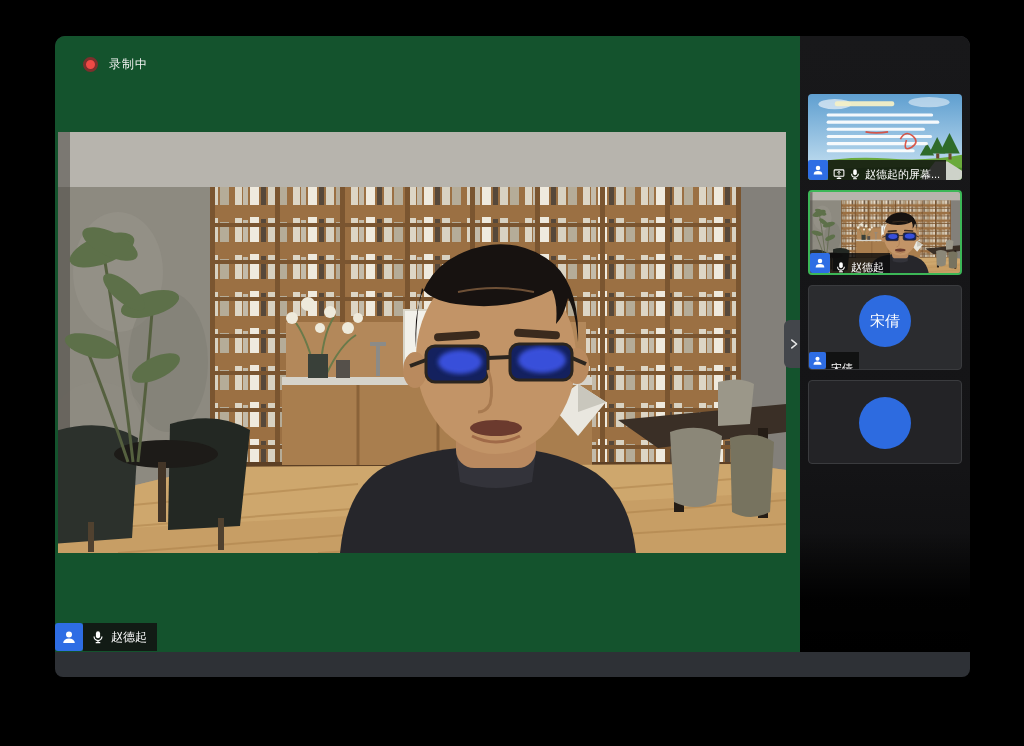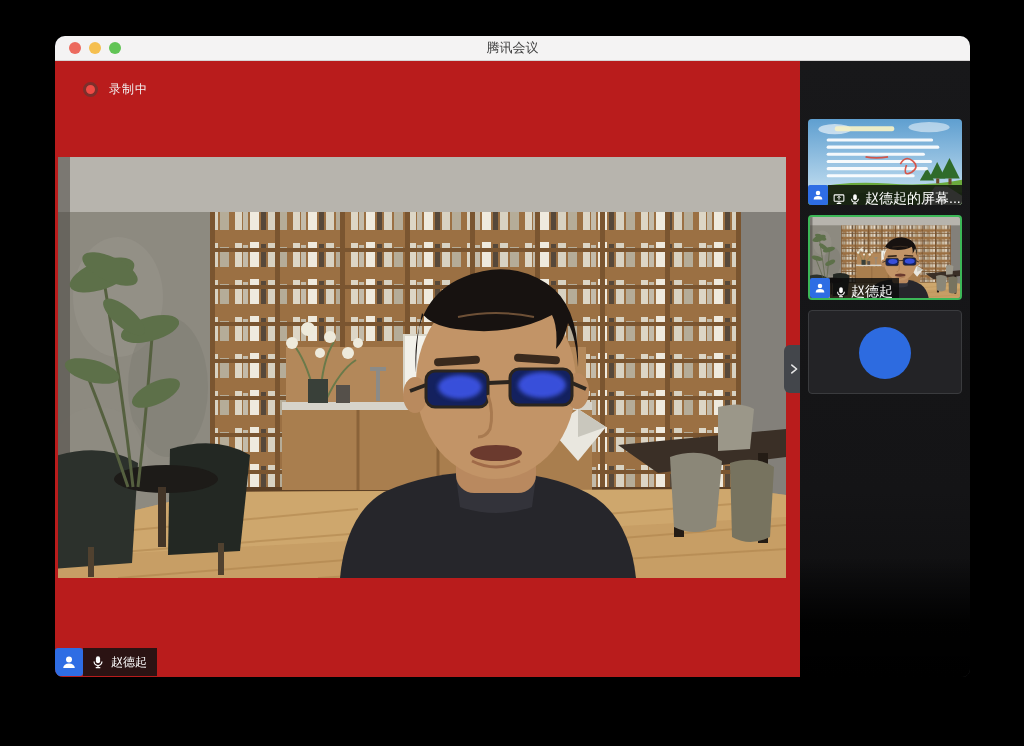--- a/index.html
+++ b/index.html
@@ -10,21 +10,21 @@
     box-shadow:0 18px 50px rgba(0,0,0,.7);}
   
   .titlebar{position:relative;height:24px;background:#f4f3f3;border-bottom:1px solid #d6d4d4;
     display:flex;align-items:center;}
   .traffic{display:flex;gap:8px;margin-left:14px;}
   .tl{width:12px;height:12px;border-radius:50%;}
   .tl.red{background:#ec6a5e;}.tl.yellow{background:#f5bf4f;}.tl.green{background:#61c455;}
   .wtitle{position:absolute;left:0;right:0;text-align:center;font-size:13px;color:#3d3d3d;font-weight:500;}
   
   .content{position:relative;display:flex;height:616px;}
-  .mainpane{position:relative;width:745px;height:616px;background:#b91c1c;flex:none;text-align:center;}
+  .mainpane{position:relative;width:745px;height:616px;background:#14532d;flex:none;text-align:center;}
   .recording{position:absolute;left:28px;top:20px;display:flex;align-items:center;gap:11px;}
   .recdot{width:9px;height:9px;border-radius:50%;background:#ef4a45;border:3px solid #7d2f2c;}
   .reclabel{color:#f2f2f2;font-size:12px;letter-spacing:1px;}
   .mainvideo{position:absolute;left:3px;top:96px;width:728px;height:421px;background:#1c1c1c;overflow:hidden;}
   .mainvideo svg{display:block;}
   .nametag{position:absolute;left:0;bottom:1px;display:flex;align-items:stretch;height:28px;}
   .badge{display:flex;align-items:center;justify-content:center;flex:none;}
   .badge.big{width:28px;height:28px;border-radius:3px;}
   .badge.blue{background:#2e6de4;}
   .badge.orange{background:#e8883c;}
@@ -38,21 +38,21 @@
   .tiles{position:absolute;top:58px;left:8px;width:154px;display:flex;flex-direction:column;gap:10px;}
   .tile{position:relative;width:154px;height:85px;border-radius:4px;background:#2b2c2f;
     border:1px solid #3a3b3e;box-sizing:border-box;overflow:hidden;}
   .tile.media{border:none;}
   .tile.active{border:2px solid #3cb757;}
   .tile .fill{position:absolute;inset:0;}
   .tilelabel{position:absolute;left:0;bottom:0;display:flex;align-items:stretch;height:20px;max-width:100%;}
   .badge.sm{width:20px;height:20px;border-radius:2px;}
   .badge.xs{width:17px;height:17px;border-radius:2px;align-self:flex-end;}
   .tiletext{display:flex;align-items:center;gap:4px;background:rgba(12,12,12,.82);color:#fff;
-    font-size:14px;padding:8px 6px 0 5px;white-space:nowrap;overflow:hidden;}
+    font-size:11px;padding:8px 6px 0 5px;white-space:nowrap;overflow:hidden;}
   .avatarwrap{position:absolute;left:0;right:0;top:11px;display:flex;justify-content:center;}
   .avatar-circle{width:48px;height:48px;border-radius:50%;overflow:hidden;}
   .avatar-text{width:52px;height:52px;border-radius:50%;background:#2d6be0;color:#fff;
     display:flex;align-items:center;justify-content:center;font-size:15px;}
   .fade{position:absolute;left:0;right:0;bottom:0;height:120px;pointer-events:none;
     background:linear-gradient(180deg,rgba(0,0,0,0) 0%,rgba(0,0,0,.9) 55%,#000 100%);}
   .icon{display:inline-flex;flex:none;}
 </style>
 </head>
 <body>
@@ -285,28 +285,20 @@
     </symbol>
     <symbol id="ic-chevron-right" viewBox="0 0 16 16">
       <path d="M5.5,3.5 L11,8 L5.5,12.5" fill="none" stroke="#e8e8e8" stroke-width="1.8" stroke-linecap="round" stroke-linejoin="round"></path>
     </symbol>
   </defs>
 </svg>
 
 <div class="stage">
   <div class="window">
 
-    <div class="titlebar">
-      <div class="traffic">
-        <div class="tl red"></div>
-        <div class="tl yellow"></div>
-        <div class="tl green"></div>
-      </div>
-      <div class="wtitle">腾讯会议</div>
-    </div>
 
     <div class="content">
 
       <div class="mainpane">
         <div class="recording">
           <div class="recdot"></div>
           <div class="reclabel">录制中</div>
         </div>
 
         <div class="mainvideo">
@@ -375,20 +367,35 @@
                 <svg class="icon" width="12" height="12">
                     <use href="#ic-mic"></use>
                   </svg>
                 <span>赵德起</span>
               </div>
             </div>
           </div>
 
 
 
+          <div class="tile">
+            <div class="avatarwrap" style="top:9px">
+              <div class="avatar-text">宋倩</div>
+            </div>
+            <div class="tilelabel" style="height:17px">
+              <div class="badge xs blue">
+                <svg width="11" height="11">
+                    <use href="#ic-person"></use>
+                  </svg>
+              </div>
+              <div class="tiletext" style="height:17px">
+                <span>宋倩</span>
+              </div>
+            </div>
+          </div>
 
           <div class="tile" style="height:84px;background:#232326">
             <div class="avatarwrap" style="top:16px">
               <div class="avatar-text"></div>
             </div>
           </div>
 
         </div>
         <div class="fade"></div>
       </div>

